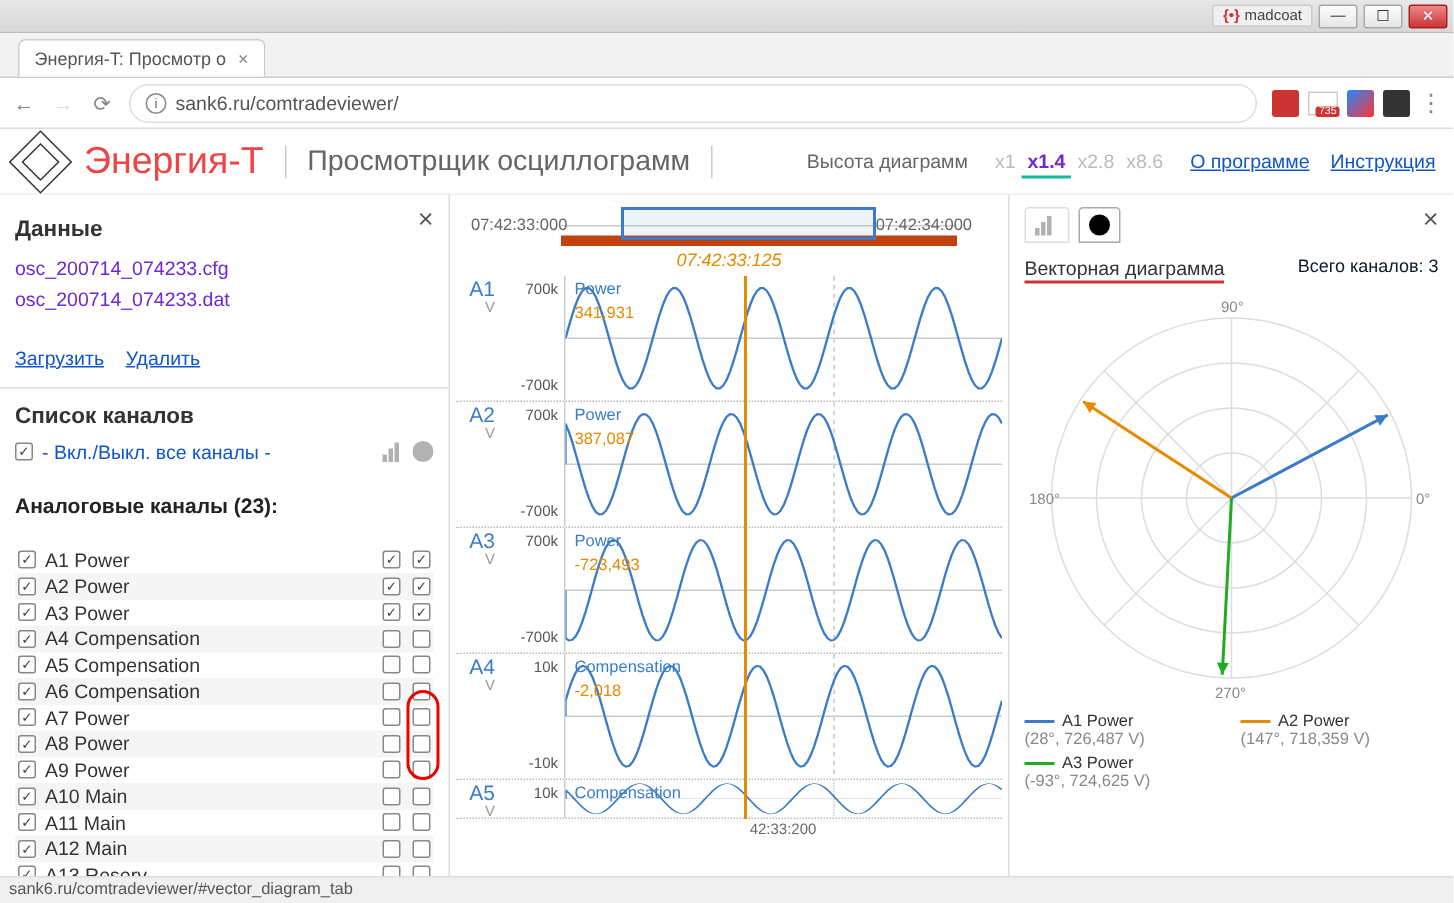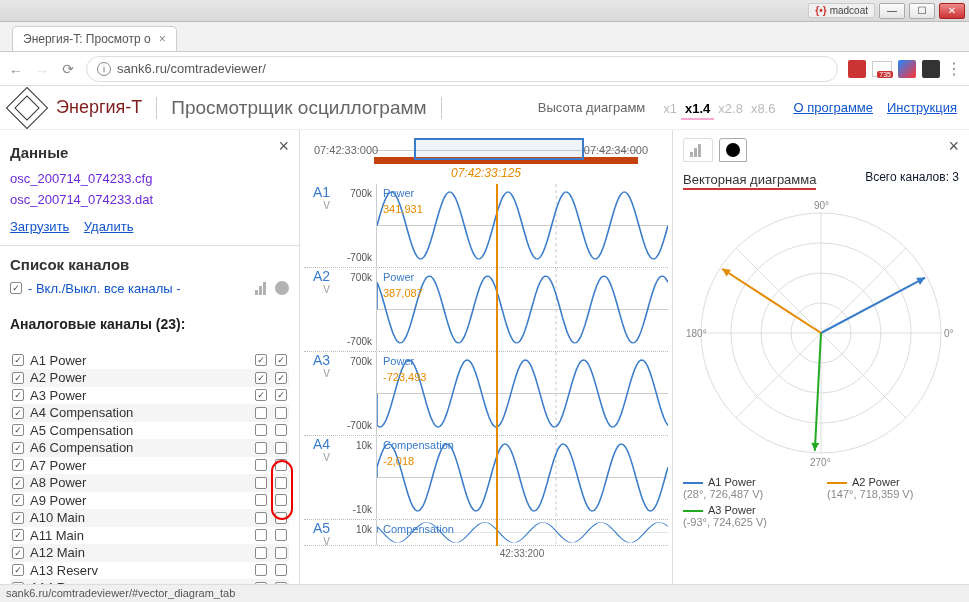--- a/index.html
+++ b/index.html
@@ -25,36 +25,36 @@
   .ext.red{background:#c33;}
   .gm{position:relative; width:20px;height:16px;background:#fff;border:1px solid #ccc;}
   .gm::after{content:"735";position:absolute;bottom:-2px;right:-2px;background:#c33;color:#fff;font-size:7px;padding:0 2px;border-radius:2px;}
   .ext.blue{background:linear-gradient(135deg,#28f,#f33);}
   .ext.dark{background:#333;}
   .dots{color:#888;font-size:16px;letter-spacing:-1px;}
 
   .appheader { height: 44px; display:flex; align-items:center; padding: 0 12px; gap:14px; border-bottom:1px solid #eee;}
   .logo { width:30px; height:30px; border:1px solid #333; transform:rotate(45deg); position:relative;}
   .logo::before{content:"";position:absolute;inset:5px;border:1px solid #333;}
-  .appname { font-size: 18px; color:#7f1d1d;}
+  .appname { font-size: 25px; color:#ef4444;}
   .subtitle { font-size: 19px; color:#666; border-left:1px solid #ccc; border-right:1px solid #ccc; padding:0 14px;}
   .spacer{flex:1;}
   .zoomlabel{font-size:13px;color:#666;}
   .zoomopt{font-size:13px; color:#bbb; padding:2px 4px;}
-  .zoomopt.active{color:#000000; font-weight:bold; border-bottom:2px solid #f9a8d4;text-align:right;}
+  .zoomopt.active{color:#6d28d9; font-weight:bold; border-bottom:2px solid #14b8a6;text-align:right;}
   .link{color:#15c; text-decoration:underline; font-size:13px;}
 
   .main { display:flex; height: calc(100% - 22px - 30px - 34px - 44px - 18px);}
 
   
   .left { width: 300px; border-right:1px solid #ddd; padding:8px 10px; overflow:hidden; position:relative;}
   .closex{position:absolute; top:6px; right:10px; font-size:18px; color:#555;}
   .sect-title{font-size:15px; font-weight:bold; color:#333; margin:6px 0 8px;}
   .filelist{font-size:13px; color:#6d28d9; line-height:1.6;}
-  .filelinks{margin-top:6px;}
+  .filelinks{margin-top:19px;}
   .filelinks a{color:#15c; text-decoration:underline; font-size:13px; margin-right:10px;}
   .divider{height:1px; background:#ddd; margin:10px -10px;}
 
   .toggle-row{display:flex; align-items:center; gap:6px; font-size:13px; margin:4px 0 10px;}
   .toggle-row .allch{color:#15c;}
   .mini-icons{margin-left:auto; display:flex; gap:4px;}
   .mini-icon{width:16px; height:14px; display:flex; align-items:flex-end; gap:1px; opacity:.5;}
   .mini-icon span{width:3px; background:#666;}
   .mini-icon span:nth-child(1){height:5px;} .mini-icon span:nth-child(2){height:9px;} .mini-icon span:nth-child(3){height:13px;}
   .pie{width:14px;height:14px;border-radius:50%;background:#666;position:relative;opacity:.5;}

